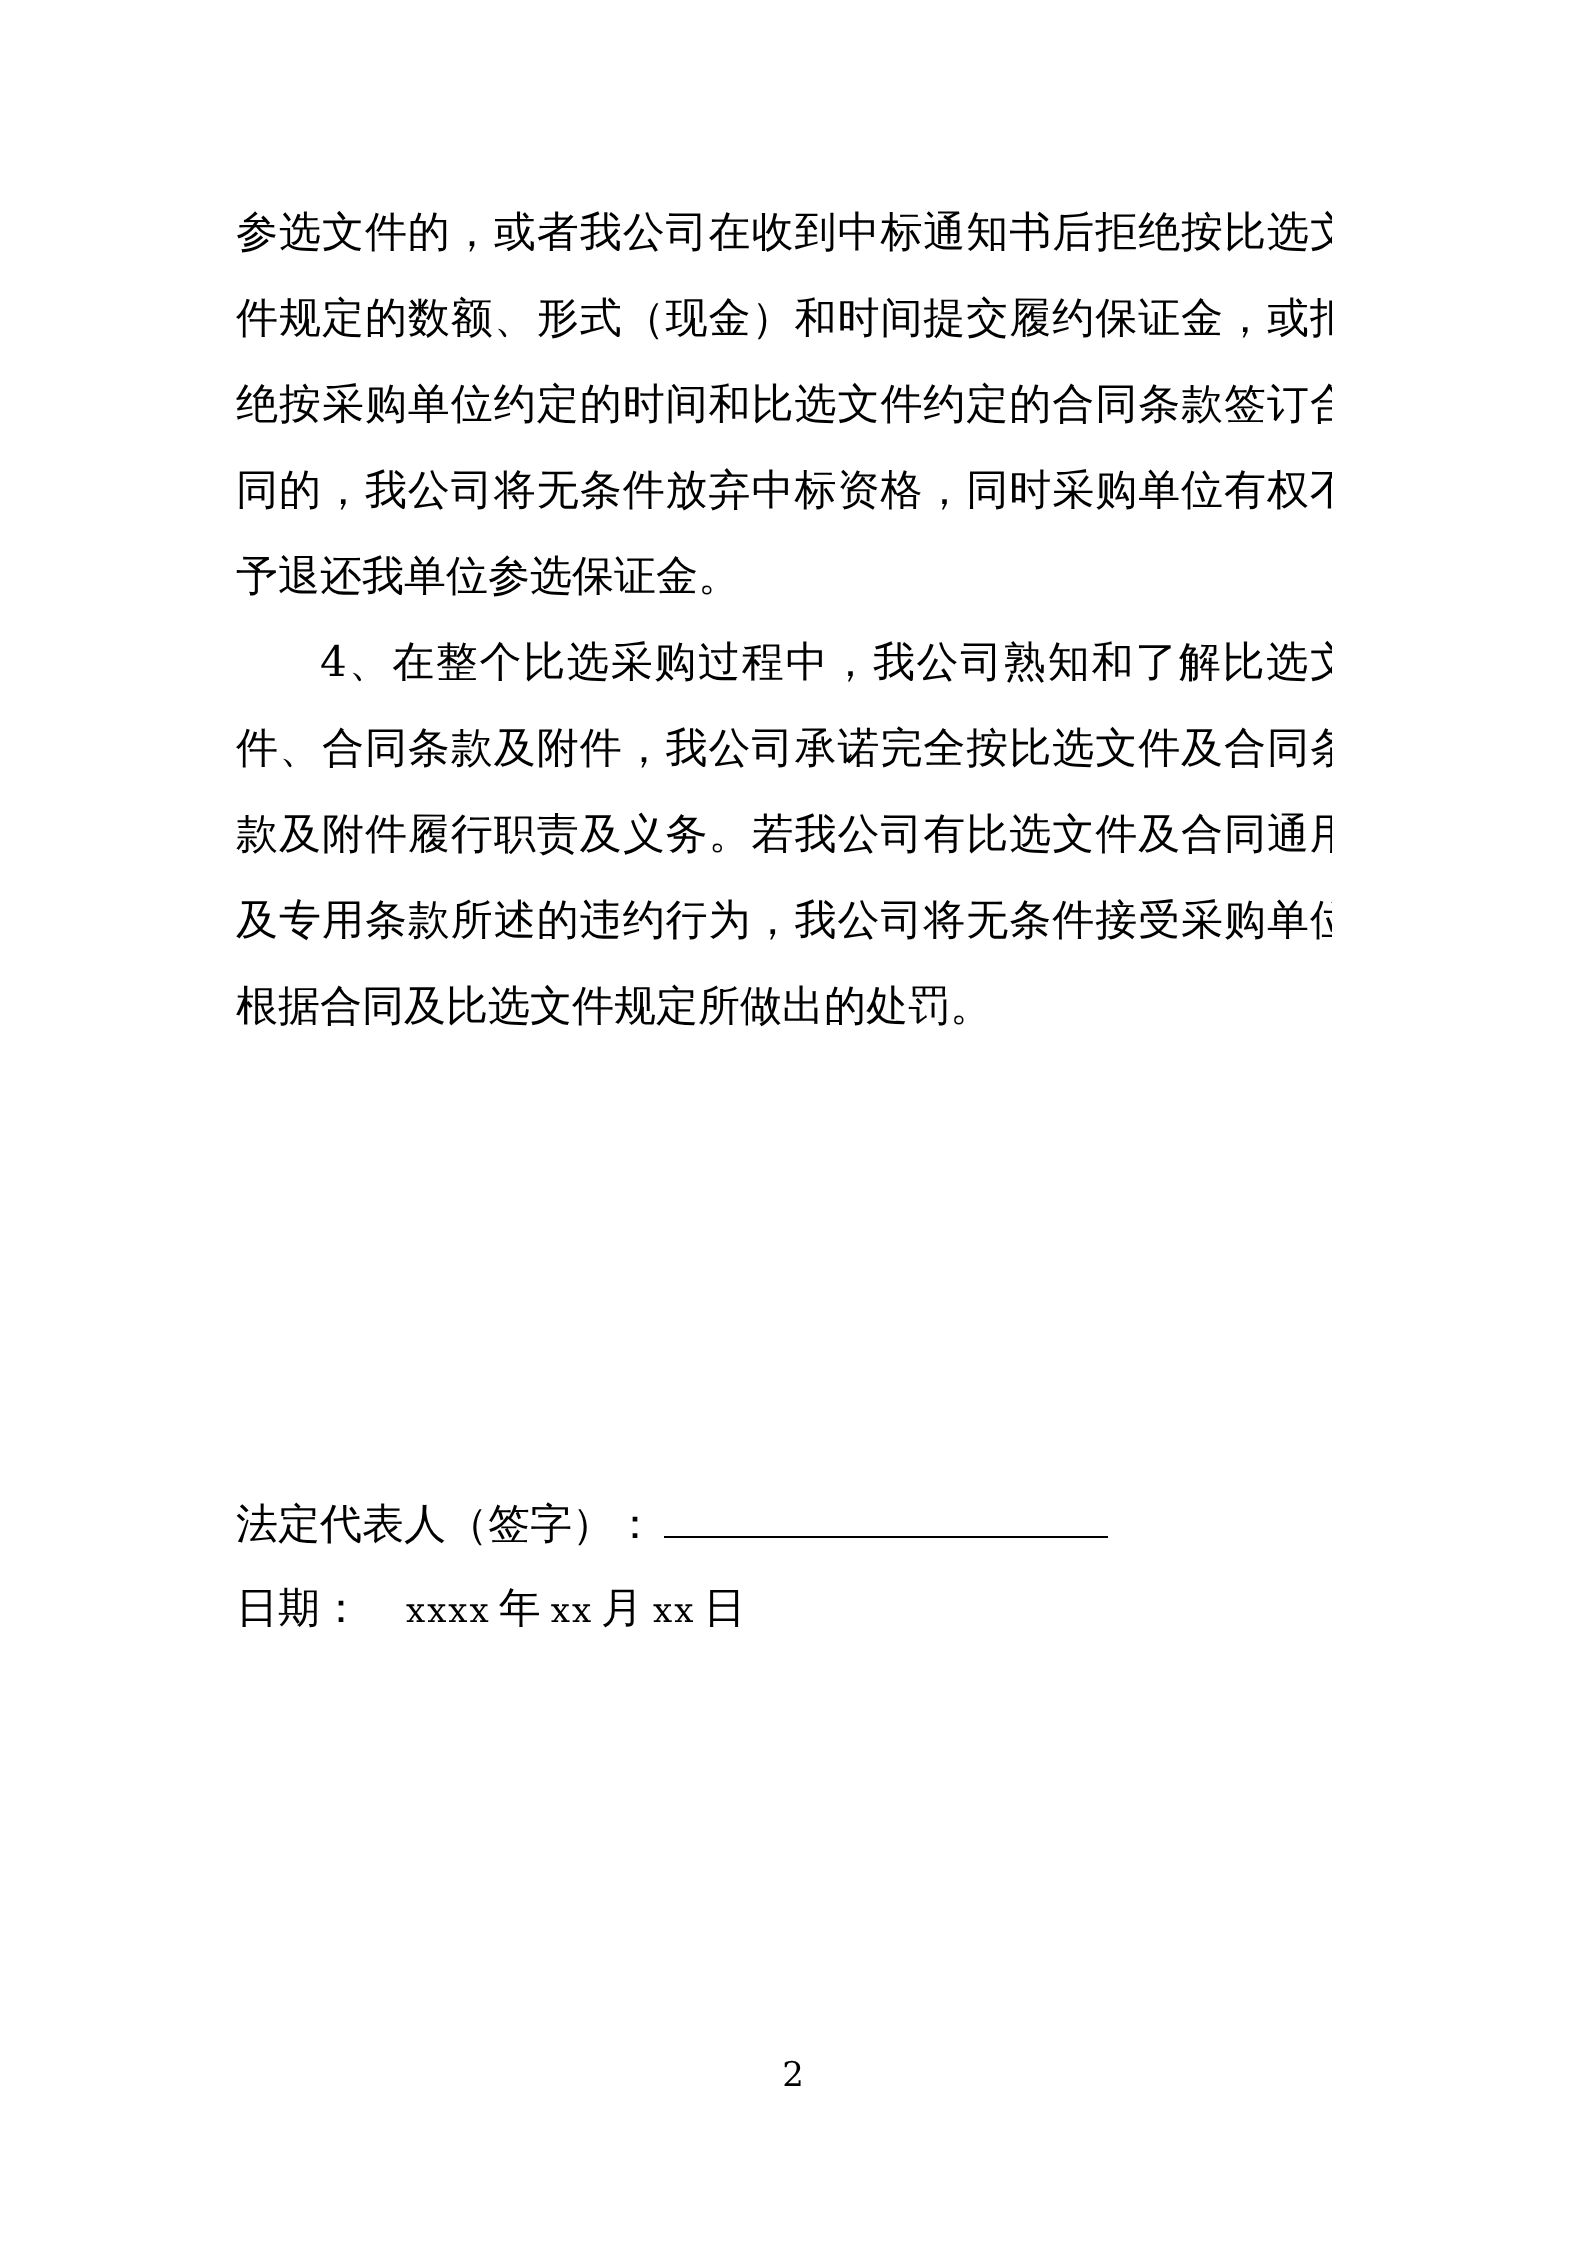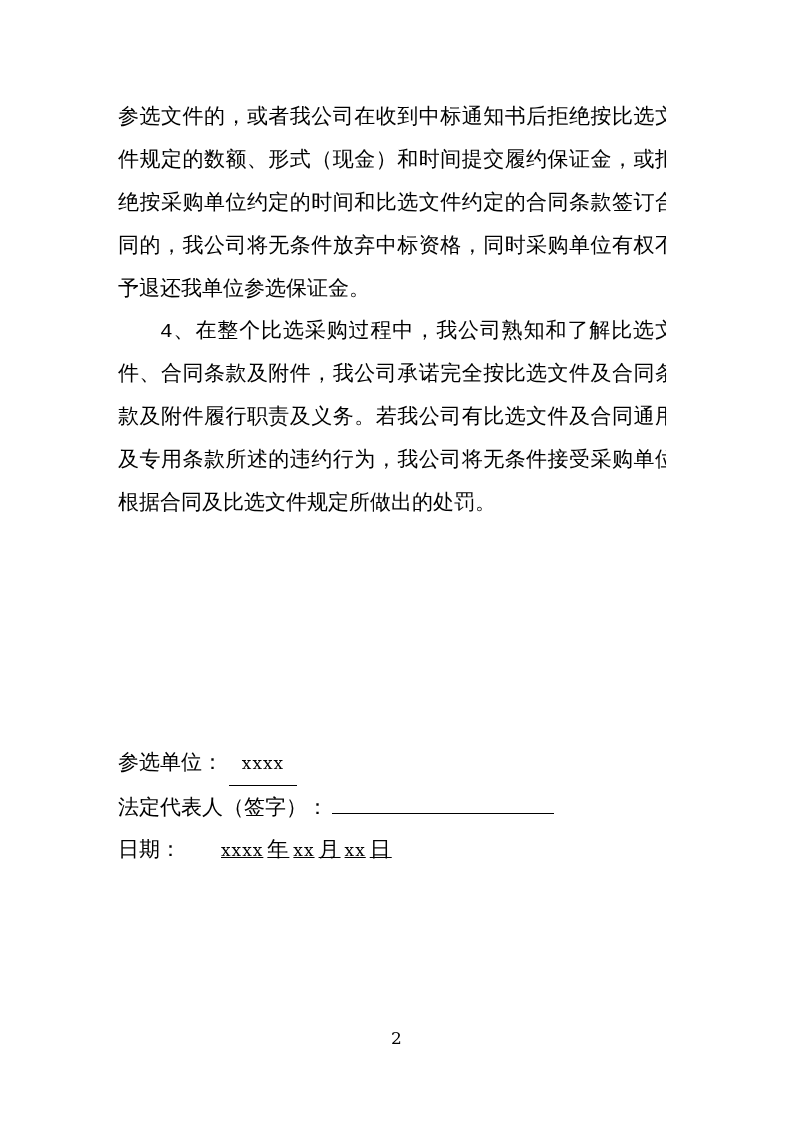--- a/index.html
+++ b/index.html
@@ -29,21 +29,20 @@
     font-size: 21px;
     line-height: 43px;
     text-align: justify;
     text-justify: inter-ideograph;
     margin: 0;
     letter-spacing: 0px;
     word-break: break-all;
   }
   .para.indent {
     text-indent: 42px;
-    font-family: Liberation Mono, monospace;
   }
   .sig-block {
     position: absolute;
     left: 118px;
     top: 741px;
     width: 560px;
   }
   .sig-line {
     font-size: 21px;
     line-height: 42px;
@@ -69,22 +68,21 @@
     display: inline-block;
     width: 222px;
     border-bottom: 1.6px solid #000;
     vertical-align: baseline;
     margin-left: 4px;
     height: 18px;
   }
   .date-value {
     font-size: 17px;
     letter-spacing: 1px;
-    margin-left: 40px;
-    text-decoration: underline;
+    margin-left: 22px;
   }
   .date-value .lat {
     font-family: "DejaVu Serif", "Liberation Serif", serif;
   }
   .date-value .cjk {
     font-size: 21px;
     margin: 0 4px;
   }
   .page-number {
     position: absolute;
@@ -105,23 +103,20 @@
 
 <div class="page">
 
   <div class="content">
     <p class="para">参选文件的，或者我公司在收到中标通知书后拒绝按比选文件规定的数额、形式（现金）和时间提交履约保证金，或拒绝按采购单位约定的时间和比选文件约定的合同条款签订合同的，我公司将无条件放弃中标资格，同时采购单位有权不予退还我单位参选保证金。</p>
     <p class="para indent">4、在整个比选采购过程中，我公司熟知和了解比选文件、合同条款及附件，我公司承诺完全按比选文件及合同条款及附件履行职责及义务。若我公司有比选文件及合同通用及专用条款所述的违约行为，我公司将无条件接受采购单位根据合同及比选文件规定所做出的处罚。</p>
   </div>
 
   <div class="sig-block">
 
-    <span class="sig-line">
-      <span class="sig-label">参选单位：</span><span class="fill-short">xxxx</span>
-    </span>
 
     <span class="sig-line">
       <span class="sig-label">法定代表人（签字）：</span><span class="fill-long"></span>
     </span>
 
     <span class="sig-line">
       <span class="sig-label">日期：</span><span class="date-value"><span class="lat">xxxx</span><span class="cjk">年</span><span class="lat">xx</span><span class="cjk">月</span><span class="lat">xx</span><span class="cjk">日</span></span>
     </span>
 
   </div>

